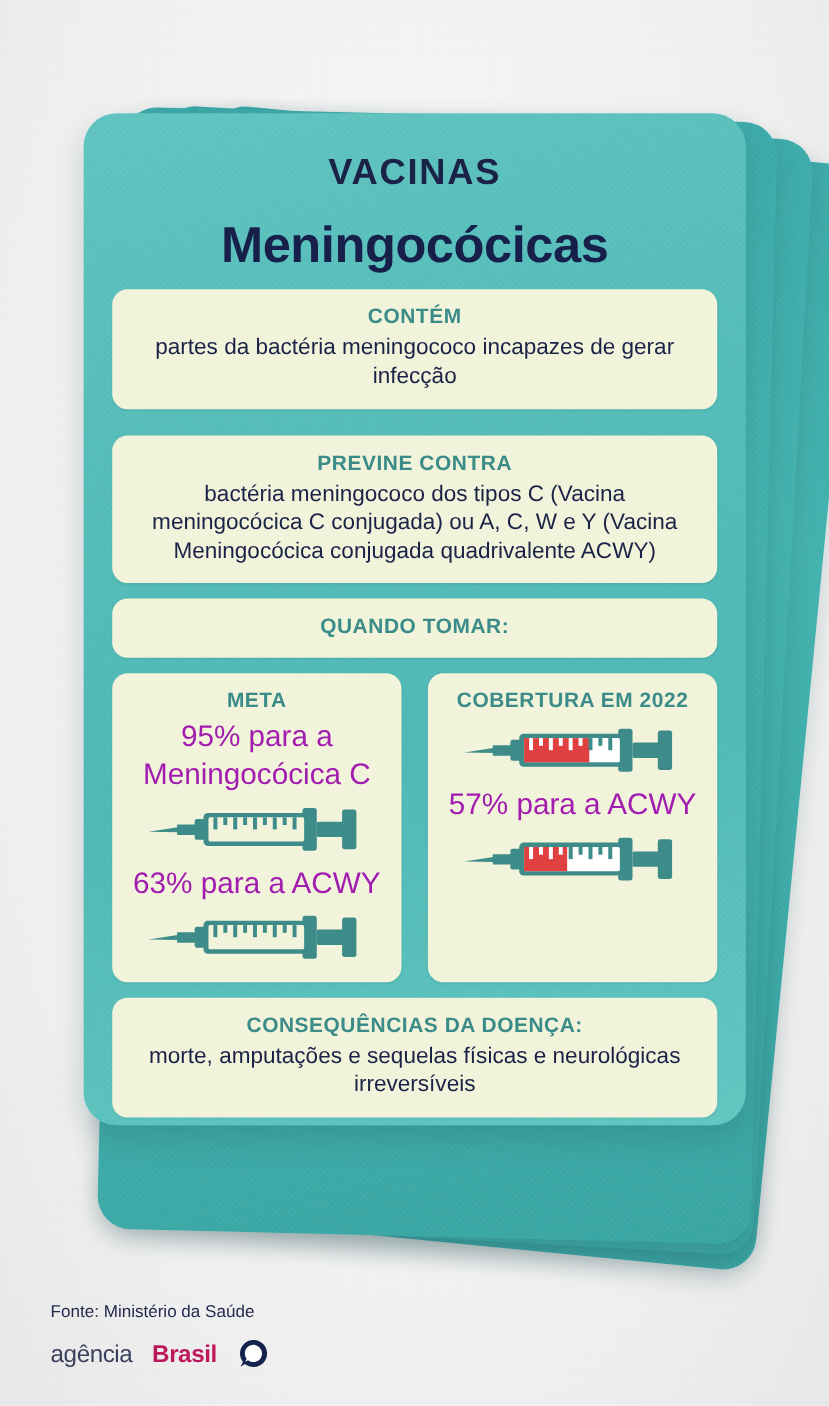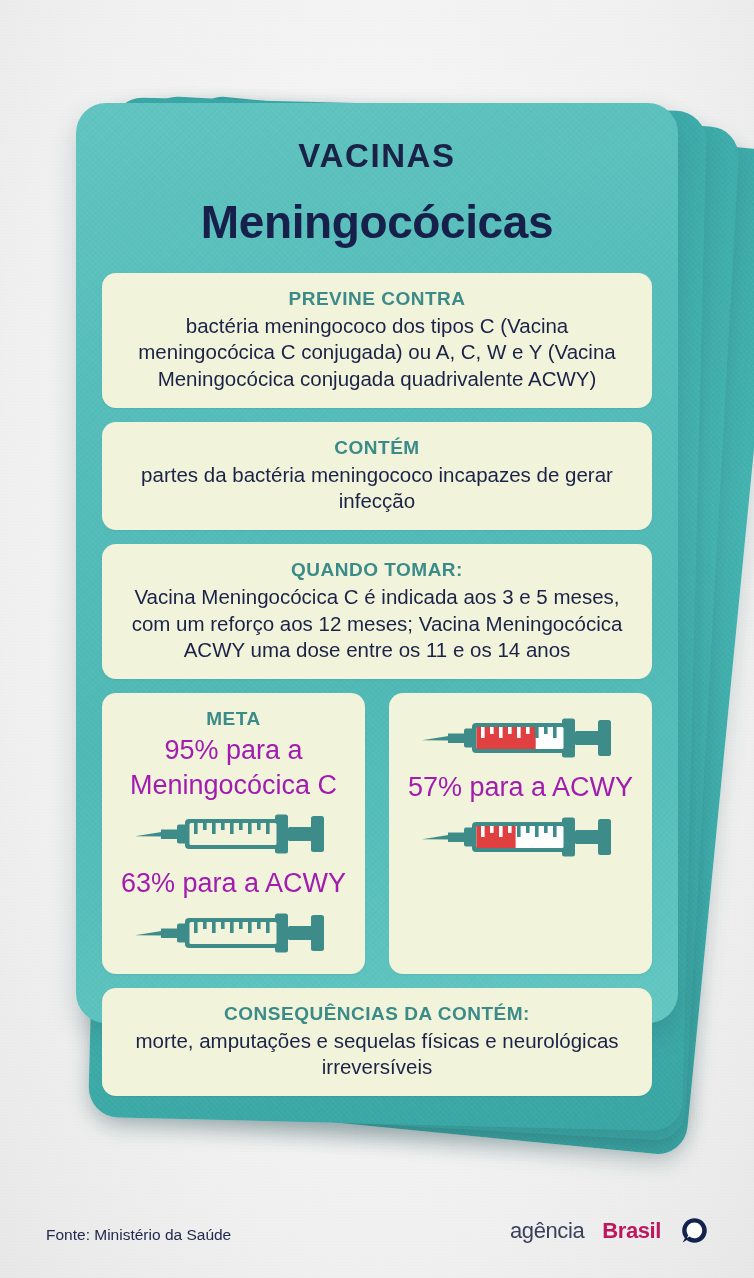--- a/index.html
+++ b/index.html
@@ -167,22 +167,23 @@
   .stat-value.second { margin-top: 9px; }
 
   
   .footer {
     position: absolute;
     left: 0; right: 0;
     bottom: 34px;
     height: 60px;
     padding: 0 46px;
     display: flex;
-    align-items: flex-end;
+    align-items: flex-start;
     justify-content: space-between;
+    flex-direction: column;
   }
   .source-text {
     color: #23294d;
     font-size: 15.5px;
   }
   .logo {
     display: flex;
     align-items: center;
     gap: 18px;
   }
@@ -209,33 +210,32 @@
   <div class="back-card back-card-2"></div>
   <div class="back-card back-card-1"></div>
 
   <div class="main-card">
 
     <div class="titles">
       <div class="title-small">VACINAS</div>
       <div class="title-big">Meningocócicas</div>
     </div>
 
+    <div class="panel">
+      <div class="panel-heading">CONTÉM</div>
+      <div class="panel-body">partes da bactéria meningococo incapazes de gerar infecção</div>
+    </div>
+
     <div class="panel panel-previne">
       <div class="panel-heading">PREVINE CONTRA</div>
       <div class="panel-body">bactéria meningococo dos tipos C (Vacina meningocócica C conjugada) ou A, C, W e Y (Vacina Meningocócica conjugada quadrivalente ACWY)</div>
     </div>
 
     <div class="panel">
-      <div class="panel-heading">CONTÉM</div>
-      <div class="panel-body">partes da bactéria meningococo incapazes de gerar infecção</div>
-    </div>
-
-    <div class="panel">
       <div class="panel-heading">QUANDO TOMAR:</div>
-      <div class="panel-body">Vacina Meningocócica C é indicada aos 3 e 5 meses, com um reforço aos 12 meses; Vacina Meningocócica ACWY uma dose entre os 11 e os 14 anos</div>
     </div>
 
     <div class="stats-row">
 
       <div class="stats-col">
         <div class="panel-heading">META</div>
         <div class="stat-value">95% para a Meningocócica C</div>
         <div class="syringe-wrap">
           <svg class="syringe" width="198" height="46" viewBox="0 0 198 46">
             <g fill="#3d8c8a">
@@ -283,20 +283,21 @@
               <rect x="104" y="12" width="3.6" height="7"></rect>
               <rect x="113" y="12" width="3.6" height="11"></rect>
               <rect x="122" y="12" width="3.6" height="7"></rect>
               <rect x="131" y="12" width="3.6" height="11"></rect>
             </g>
           </svg>
         </div>
       </div>
 
       <div class="stats-col">
+        <div class="panel-heading">COBERTURA EM 2022</div>
         <div class="syringe-wrap">
           <svg class="syringe" width="198" height="46" viewBox="0 0 198 46">
             <g fill="#3d8c8a">
               <path d="M0 25.2 L28 20.8 L28 25.6 Z"></path>
               <path d="M26 18.5 h18 v9.5 h-18 z"></path>
               <rect x="42" y="13.5" width="10" height="19" rx="2"></rect>
               <rect x="50" y="8" width="96" height="30" rx="4"></rect>
               <rect x="140" y="3.5" width="13" height="39" rx="2.5"></rect>
               <rect x="153" y="16" width="28" height="14" rx="1.5"></rect>
               <rect x="176" y="5" width="13" height="36" rx="2.5"></rect>
@@ -341,21 +342,21 @@
               <rect x="122" y="12" width="3.6" height="7"></rect>
               <rect x="131" y="12" width="3.6" height="11"></rect>
             </g>
           </svg>
         </div>
       </div>
 
     </div>
 
     <div class="panel">
-      <div class="panel-heading">CONSEQUÊNCIAS DA CONTÉM:</div>
+      <div class="panel-heading">CONSEQUÊNCIAS DA DOENÇA:</div>
       <div class="panel-body">morte, amputações e sequelas físicas e neurológicas irreversíveis</div>
     </div>
 
   </div>
 </div>
 
 <div class="footer">
   <div class="source-text">Fonte: Ministério da Saúde</div>
   <div class="logo">
     <span class="logo-agencia">agência</span>

